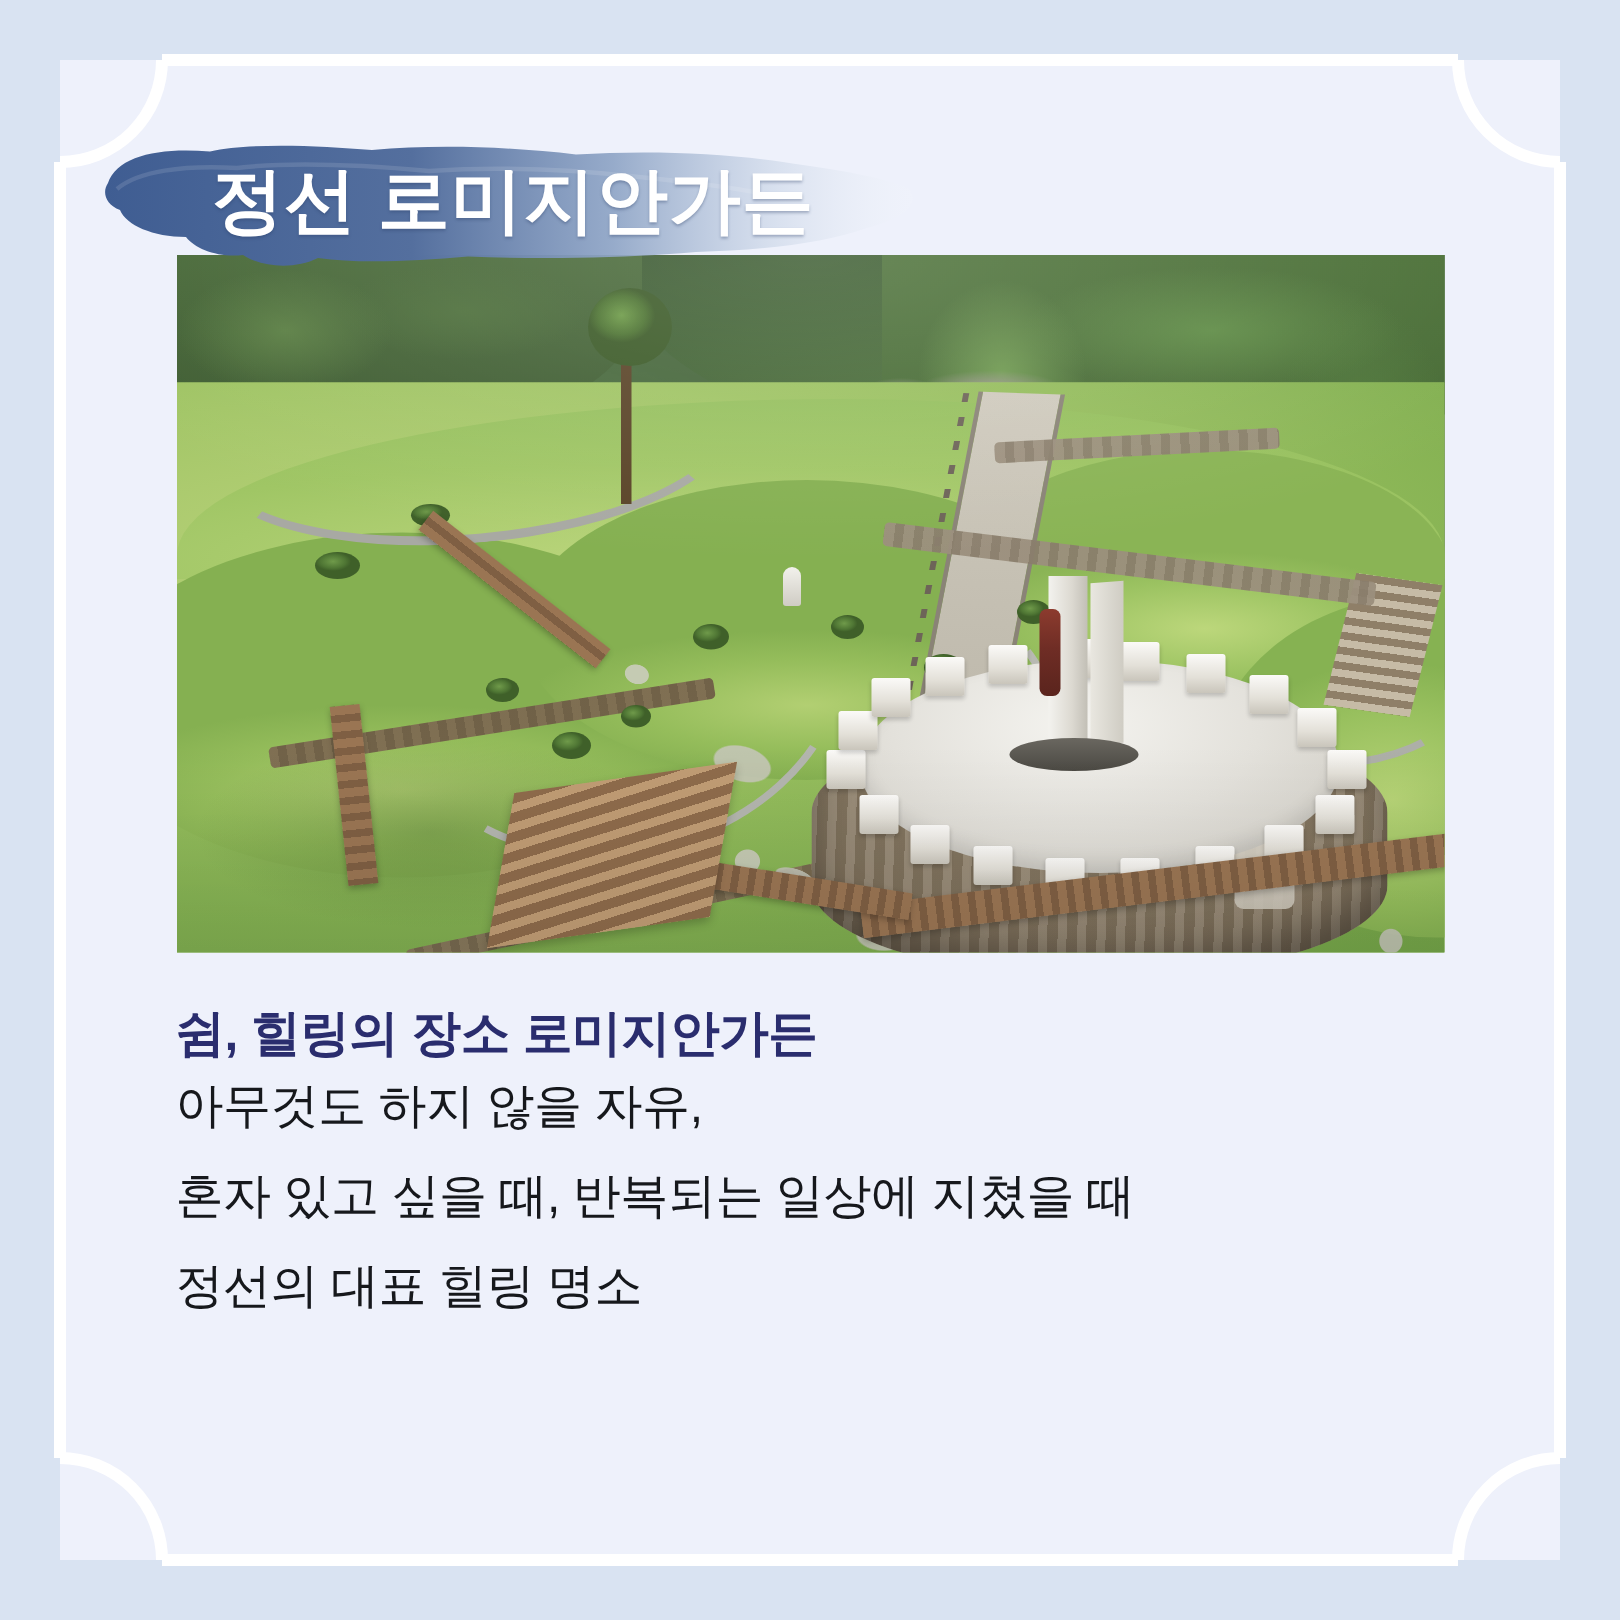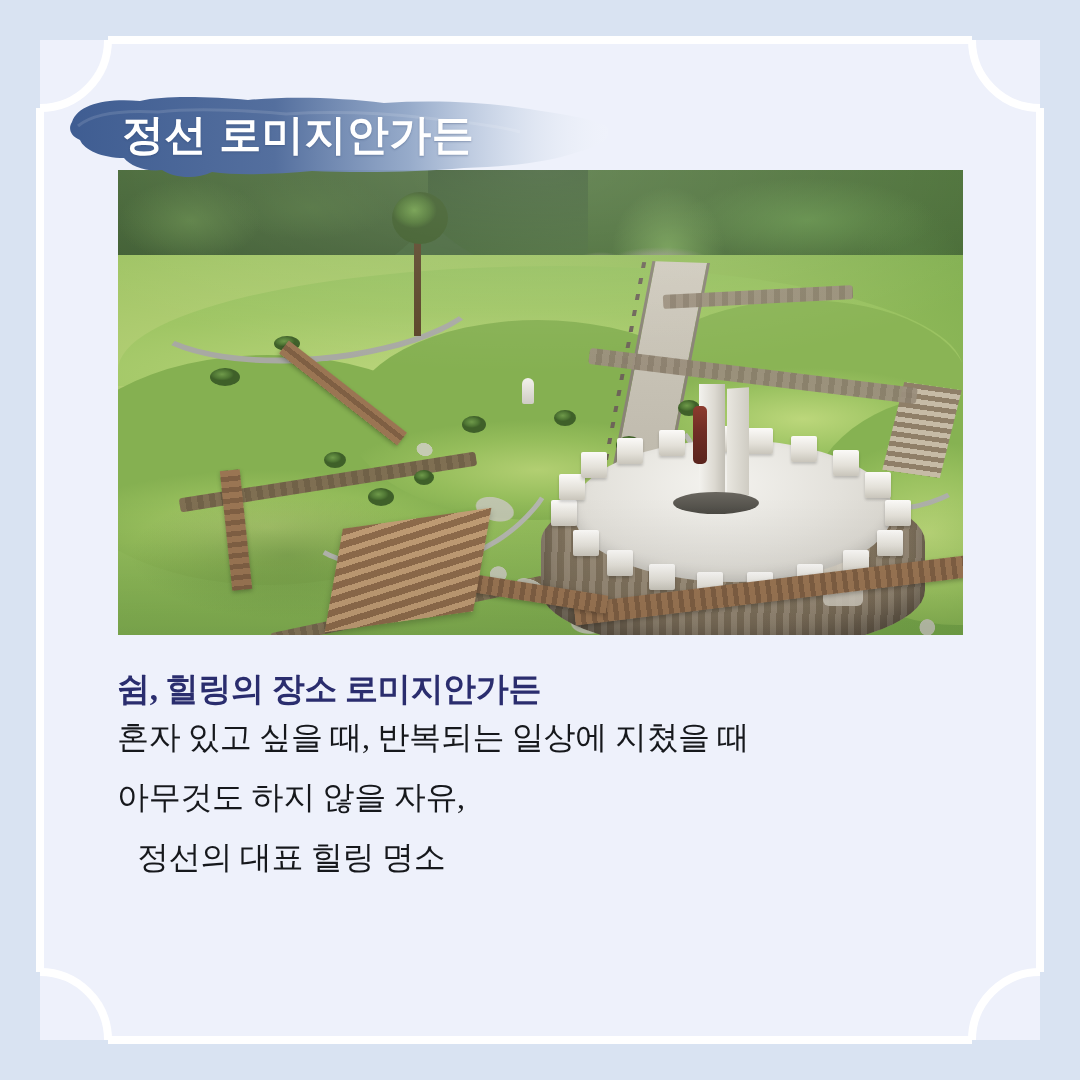--- a/index.html
+++ b/index.html
@@ -409,58 +409,57 @@
     width: 552px;
     height: 88px;
   }
   #brush {
     position: absolute;
     left: 0; top: 0;
     width: 552px; height: 88px;
   }
   #title-text {
     position: absolute;
-    left: 60px;
+    left: 79px;
     top: 0;
     height: 88px;
     line-height: 86px;
-    font-size: 42px;
+    font-size: 48px;
     font-weight: 700;
     color: #ffffff;
     letter-spacing: 0.5px;
     white-space: nowrap;
     text-shadow: 0 1px 2px rgba(40,60,100,.35);
   }
 
   
   #copy {
     position: absolute;
     left: 117px;
     top: 666px;
     width: 870px;
-    font-family: Liberation Serif, serif;
   }
   #copy-heading {
     font-size: 33px;
     font-weight: 700;
     color: #2a2d6e;
     line-height: 1.42;
     margin: 0 0 8px 0;
     letter-spacing: -0.3px;
   }
   .copy-line {
     font-size: 32px;
     font-weight: 500;
     color: #16181c;
     line-height: 1.0;
     margin: 0 0 28px 0;
     letter-spacing: -0.3px;
     white-space: nowrap;
   }
-  .copy-line:last-child { margin-bottom: 0; margin-left: 20px; }
+  .copy-line:last-child { margin-bottom: 0; }
 </style>
 </head>
 <body>
 
 <div id="card">
 
   <div id="inner-panel"></div>
 
   <div id="photo-wrap">
     <div id="photo">
@@ -575,22 +574,22 @@
                C134,88 112,86 100,78 C84,80 68,74 62,66
                C40,66 22,58 18,48 C8,44 6,36 10,30 Z" fill="url(#brushGrad)"></path>
       <path d="M16,34 C30,22 60,18 96,20 C130,16 180,18 224,22
                C270,19 320,21 364,26 C404,30 438,34 458,40" stroke="rgba(255,255,255,.12)" stroke-width="3" fill="none"></path>
     </svg>
     <div id="title-text">정선 로미지안가든</div>
   </div>
 
   <div id="copy">
     <p id="copy-heading">쉼, 힐링의 장소 로미지안가든</p>
+    <p class="copy-line">아무것도 하지 않을 자유,</p>
     <p class="copy-line">혼자 있고 싶을 때, 반복되는 일상에 지쳤을 때</p>
-    <p class="copy-line">아무것도 하지 않을 자유,</p>
     <p class="copy-line">정선의 대표 힐링 명소</p>
   </div>
 
   <div id="frame">
     <svg width="1080" height="1080" viewBox="0 0 1080 1080">
       <g fill="none" stroke="#ffffff" stroke-width="8" stroke-linecap="butt">
 
         <path d="M108,40 L972,40"></path>
         <path d="M108,40 A68,68 0 0 1 40,108"></path>
         <path d="M972,40 A68,68 0 0 0 1040,108"></path>

